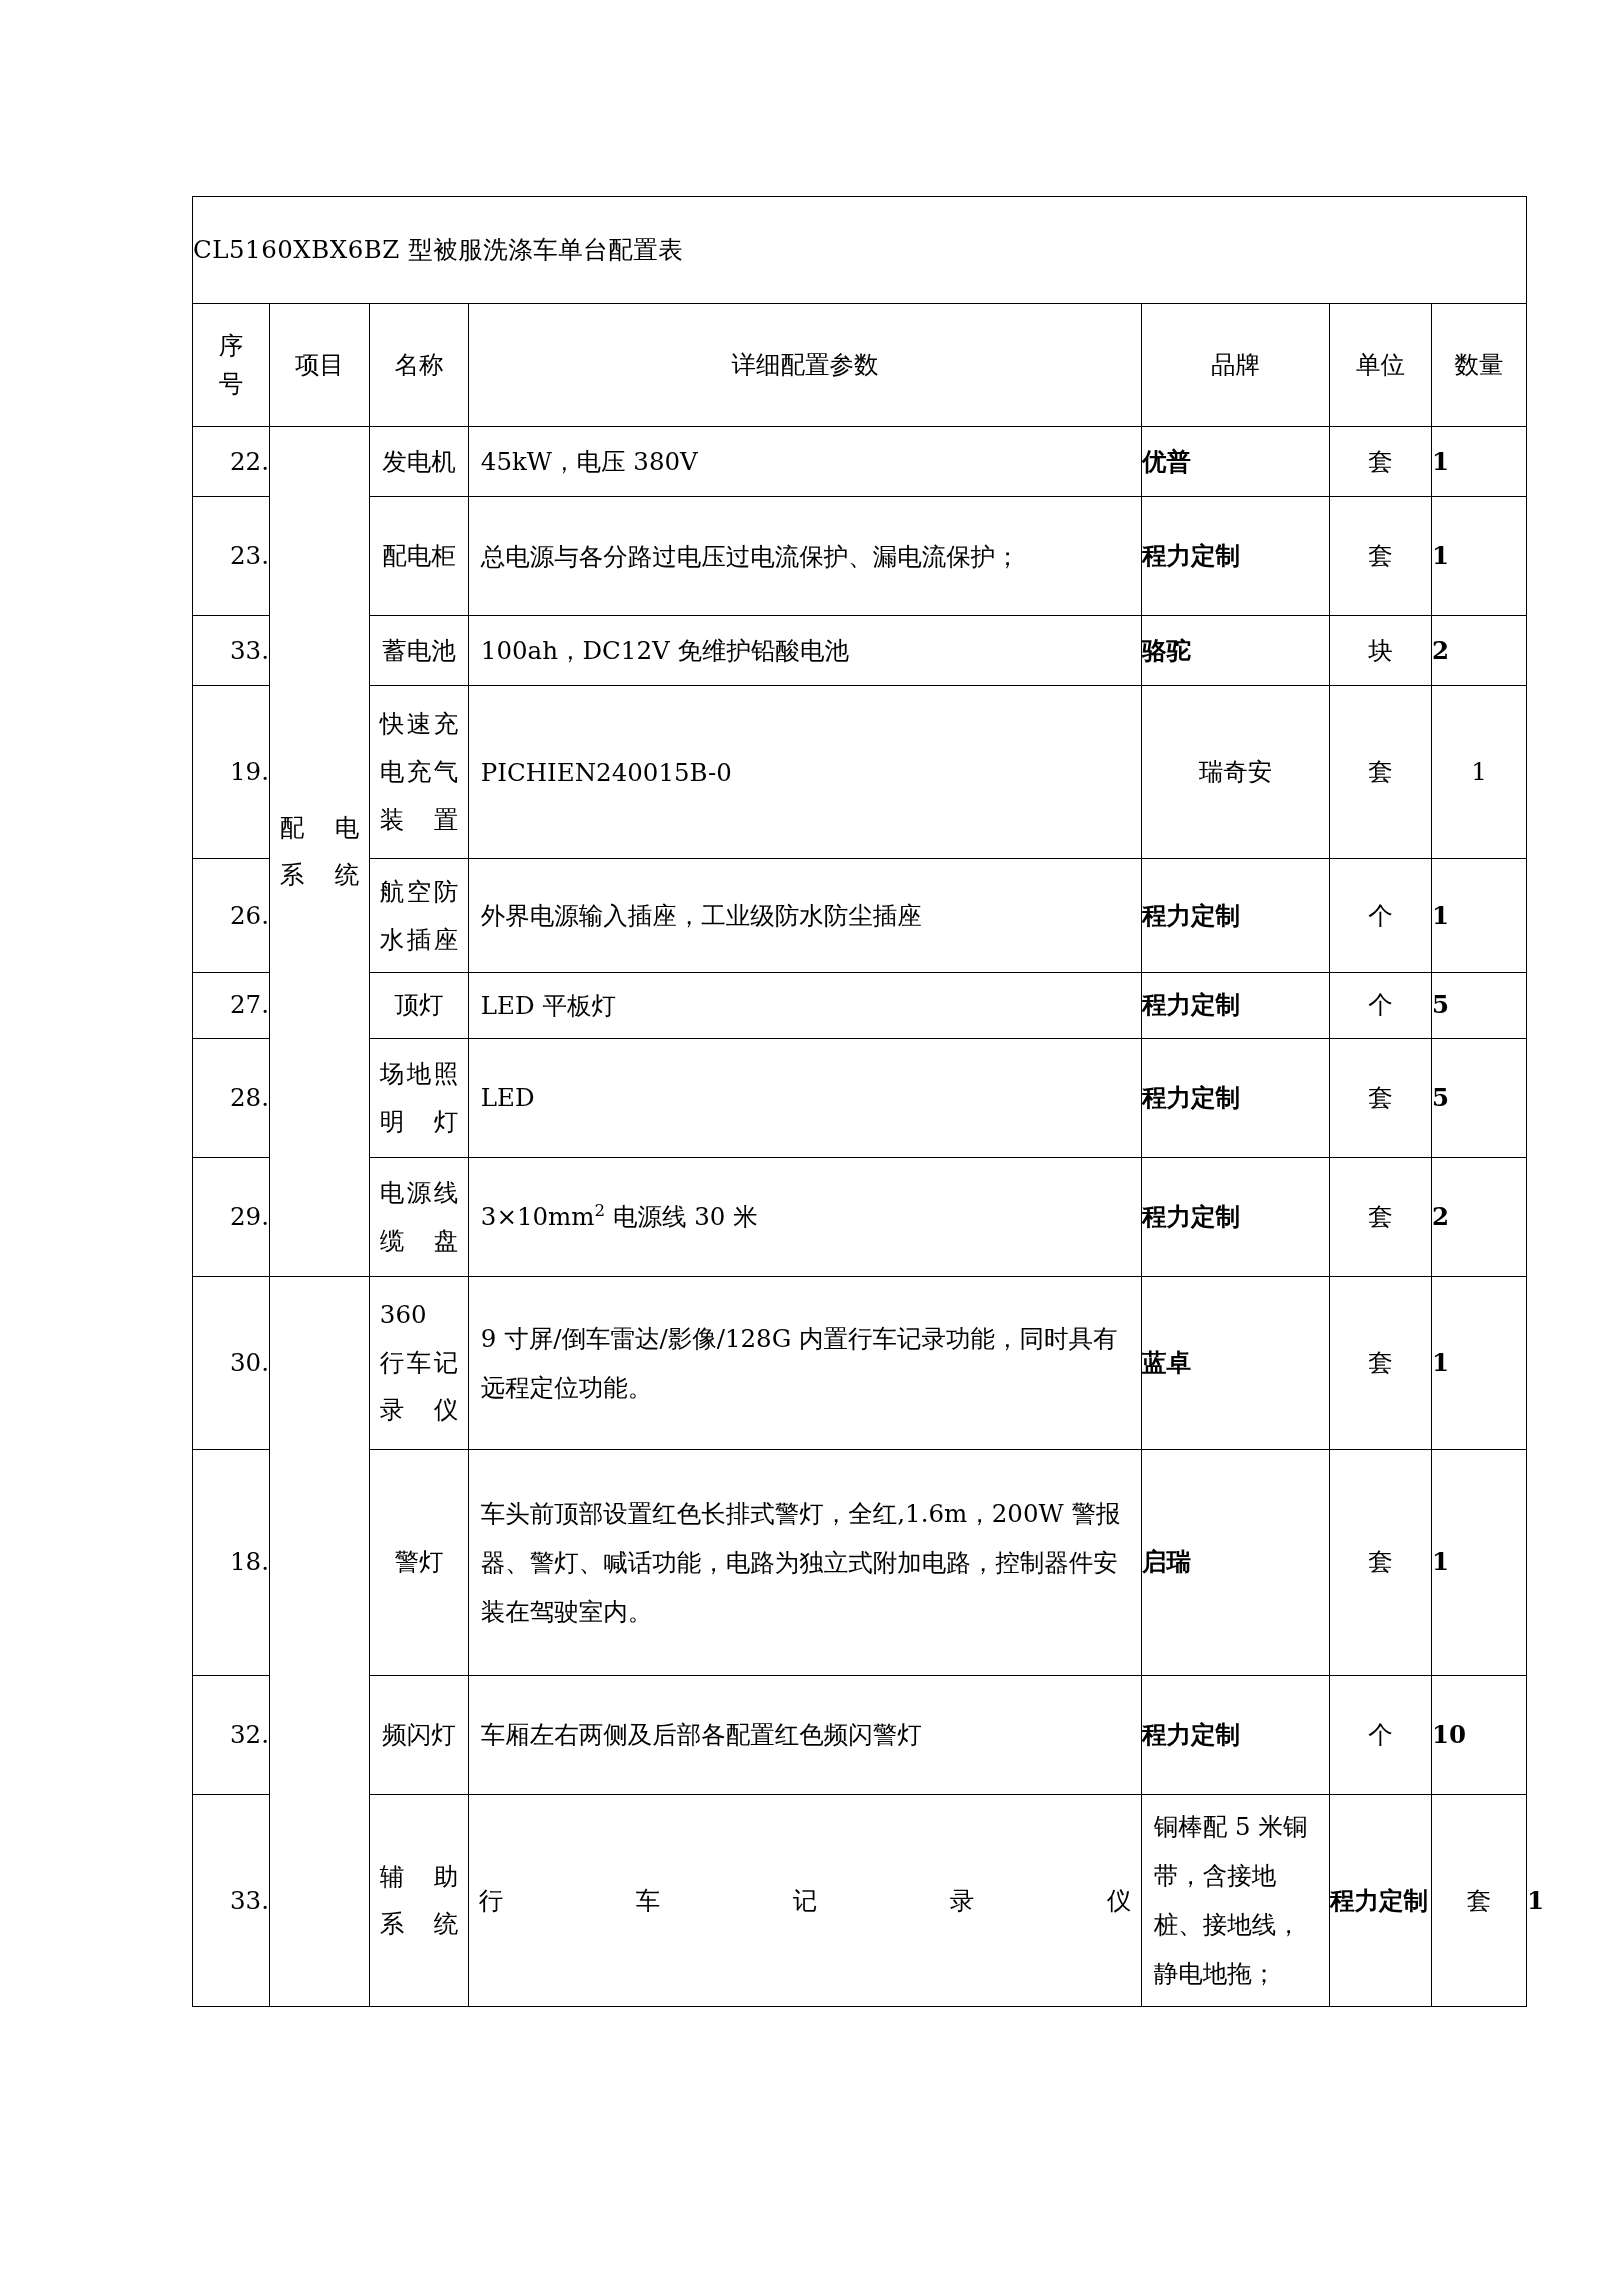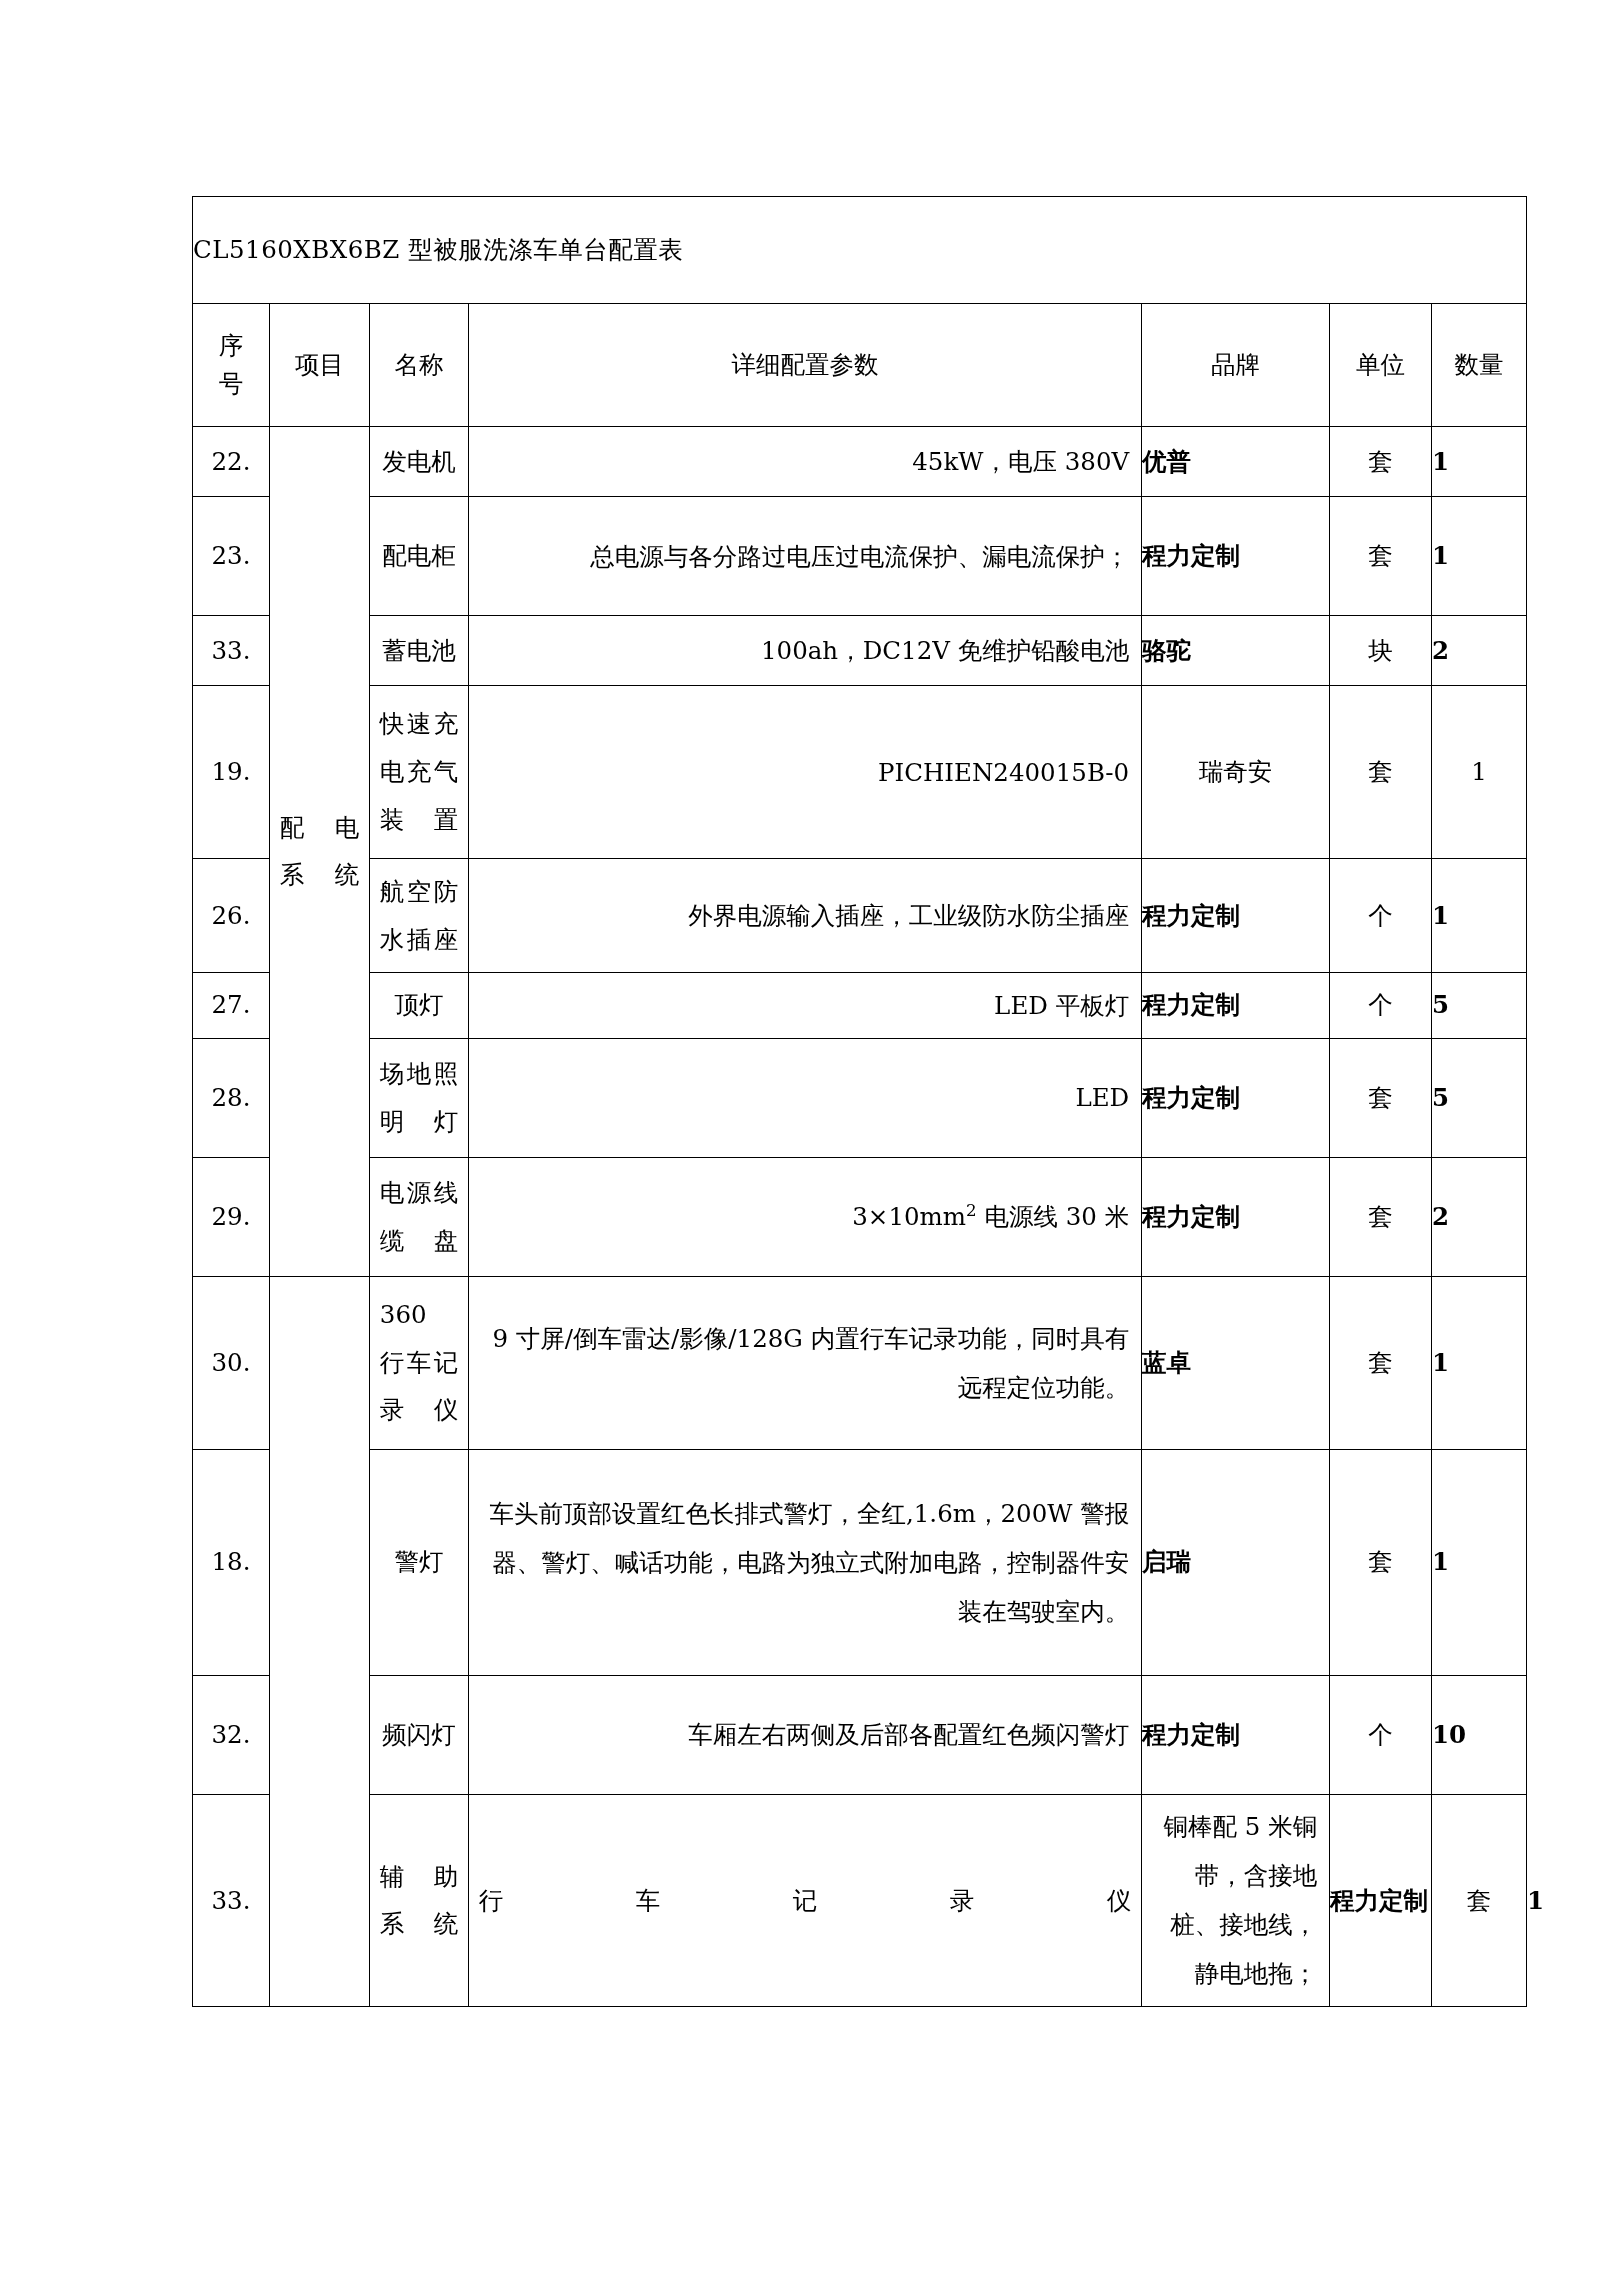--- a/index.html
+++ b/index.html
@@ -53,21 +53,21 @@
 
   .head-cell {
     text-align: center;
     height: 122px;
     font-size: 26.5px;
     line-height: 1.45;
   }
   .head-cell.two-line { line-height: 1.55; }
 
   .c-seq-cell {
-    text-align: center;
+    text-align: right;
     padding-left: 13.7px;
     font-size: 24.5px;
   }
   .c-center {
     text-align: center;
   }
   .c-left {
     text-align: left;
     padding-left: 11.8px;
     padding-right: 9.8px;
@@ -77,21 +77,21 @@
   .justify-chars {
     text-align: justify;
     text-align-last: justify;
     padding-left: 9.8px;
     padding-right: 9.8px;
     display: block;
   }
 
   .param-text {
     display: block;
-    text-align: right;
+    text-align: left;
     padding: 7.8px 11.8px 7.8px 11.8px;
     line-height: 2.0;
   }
   .sup-2 { font-size: 0.68em; vertical-align: super; }
 
   .v-middle { vertical-align: middle; }
 </style>
 </head>
 <body>
 

